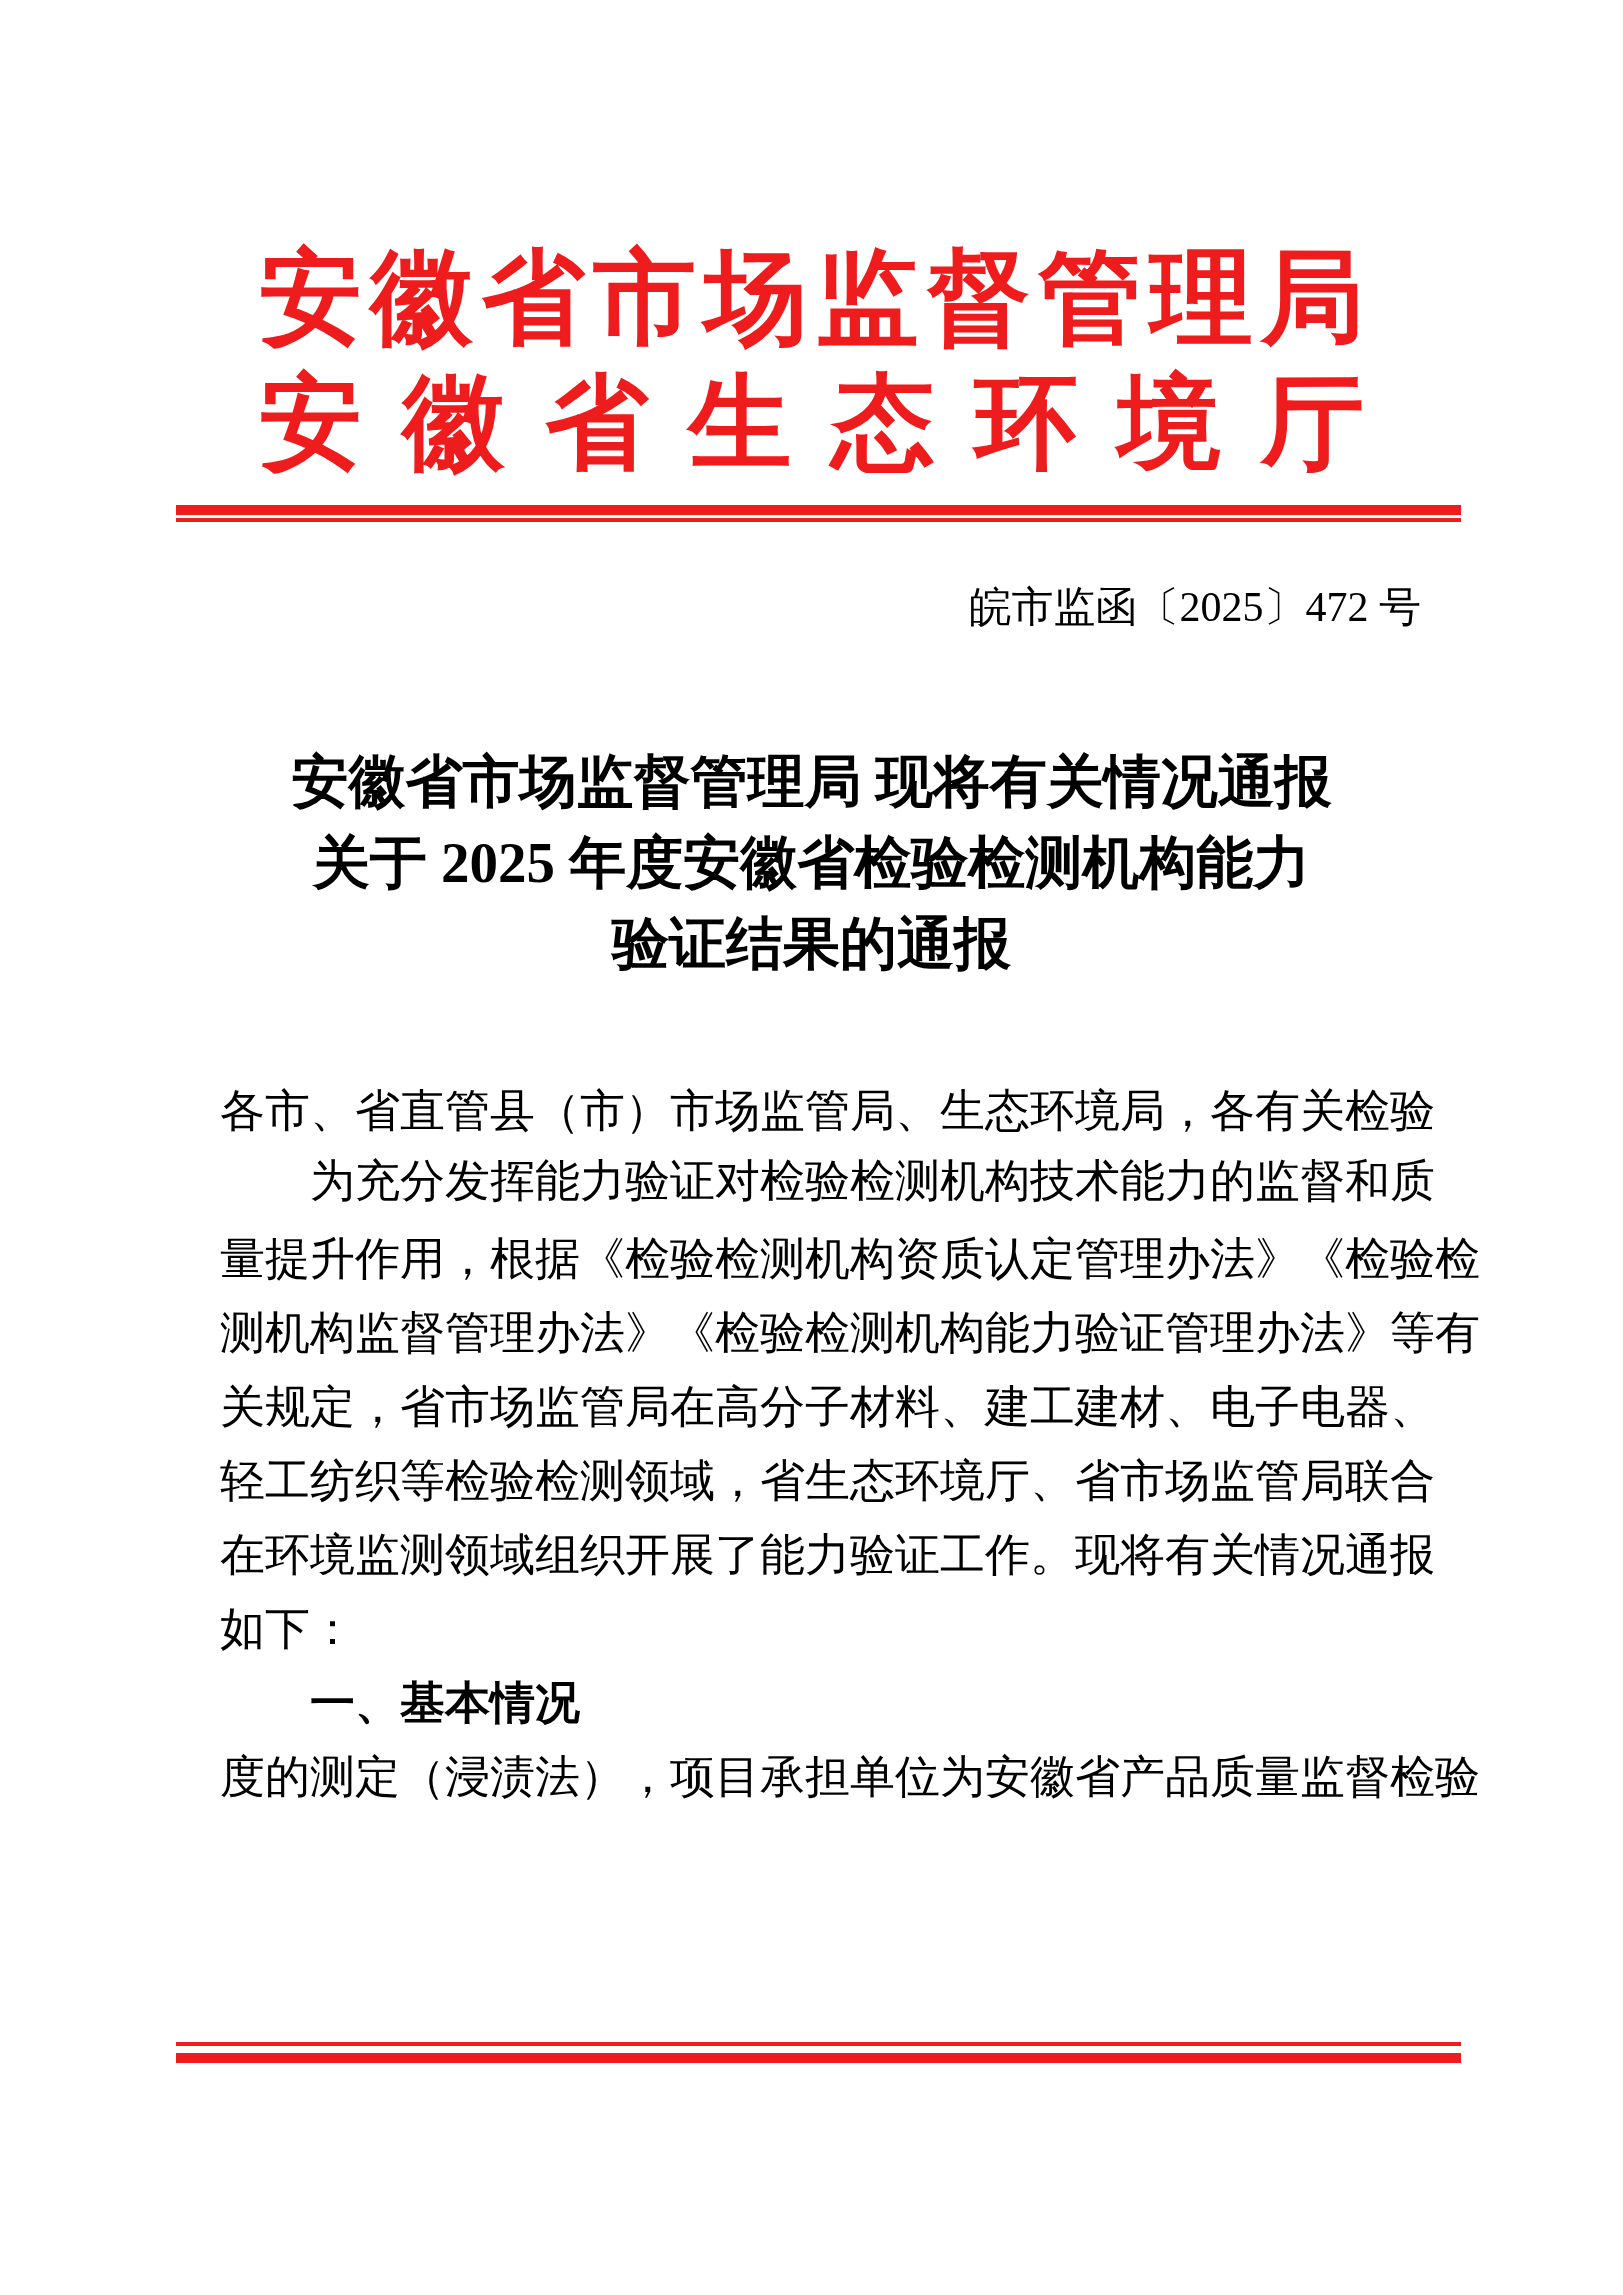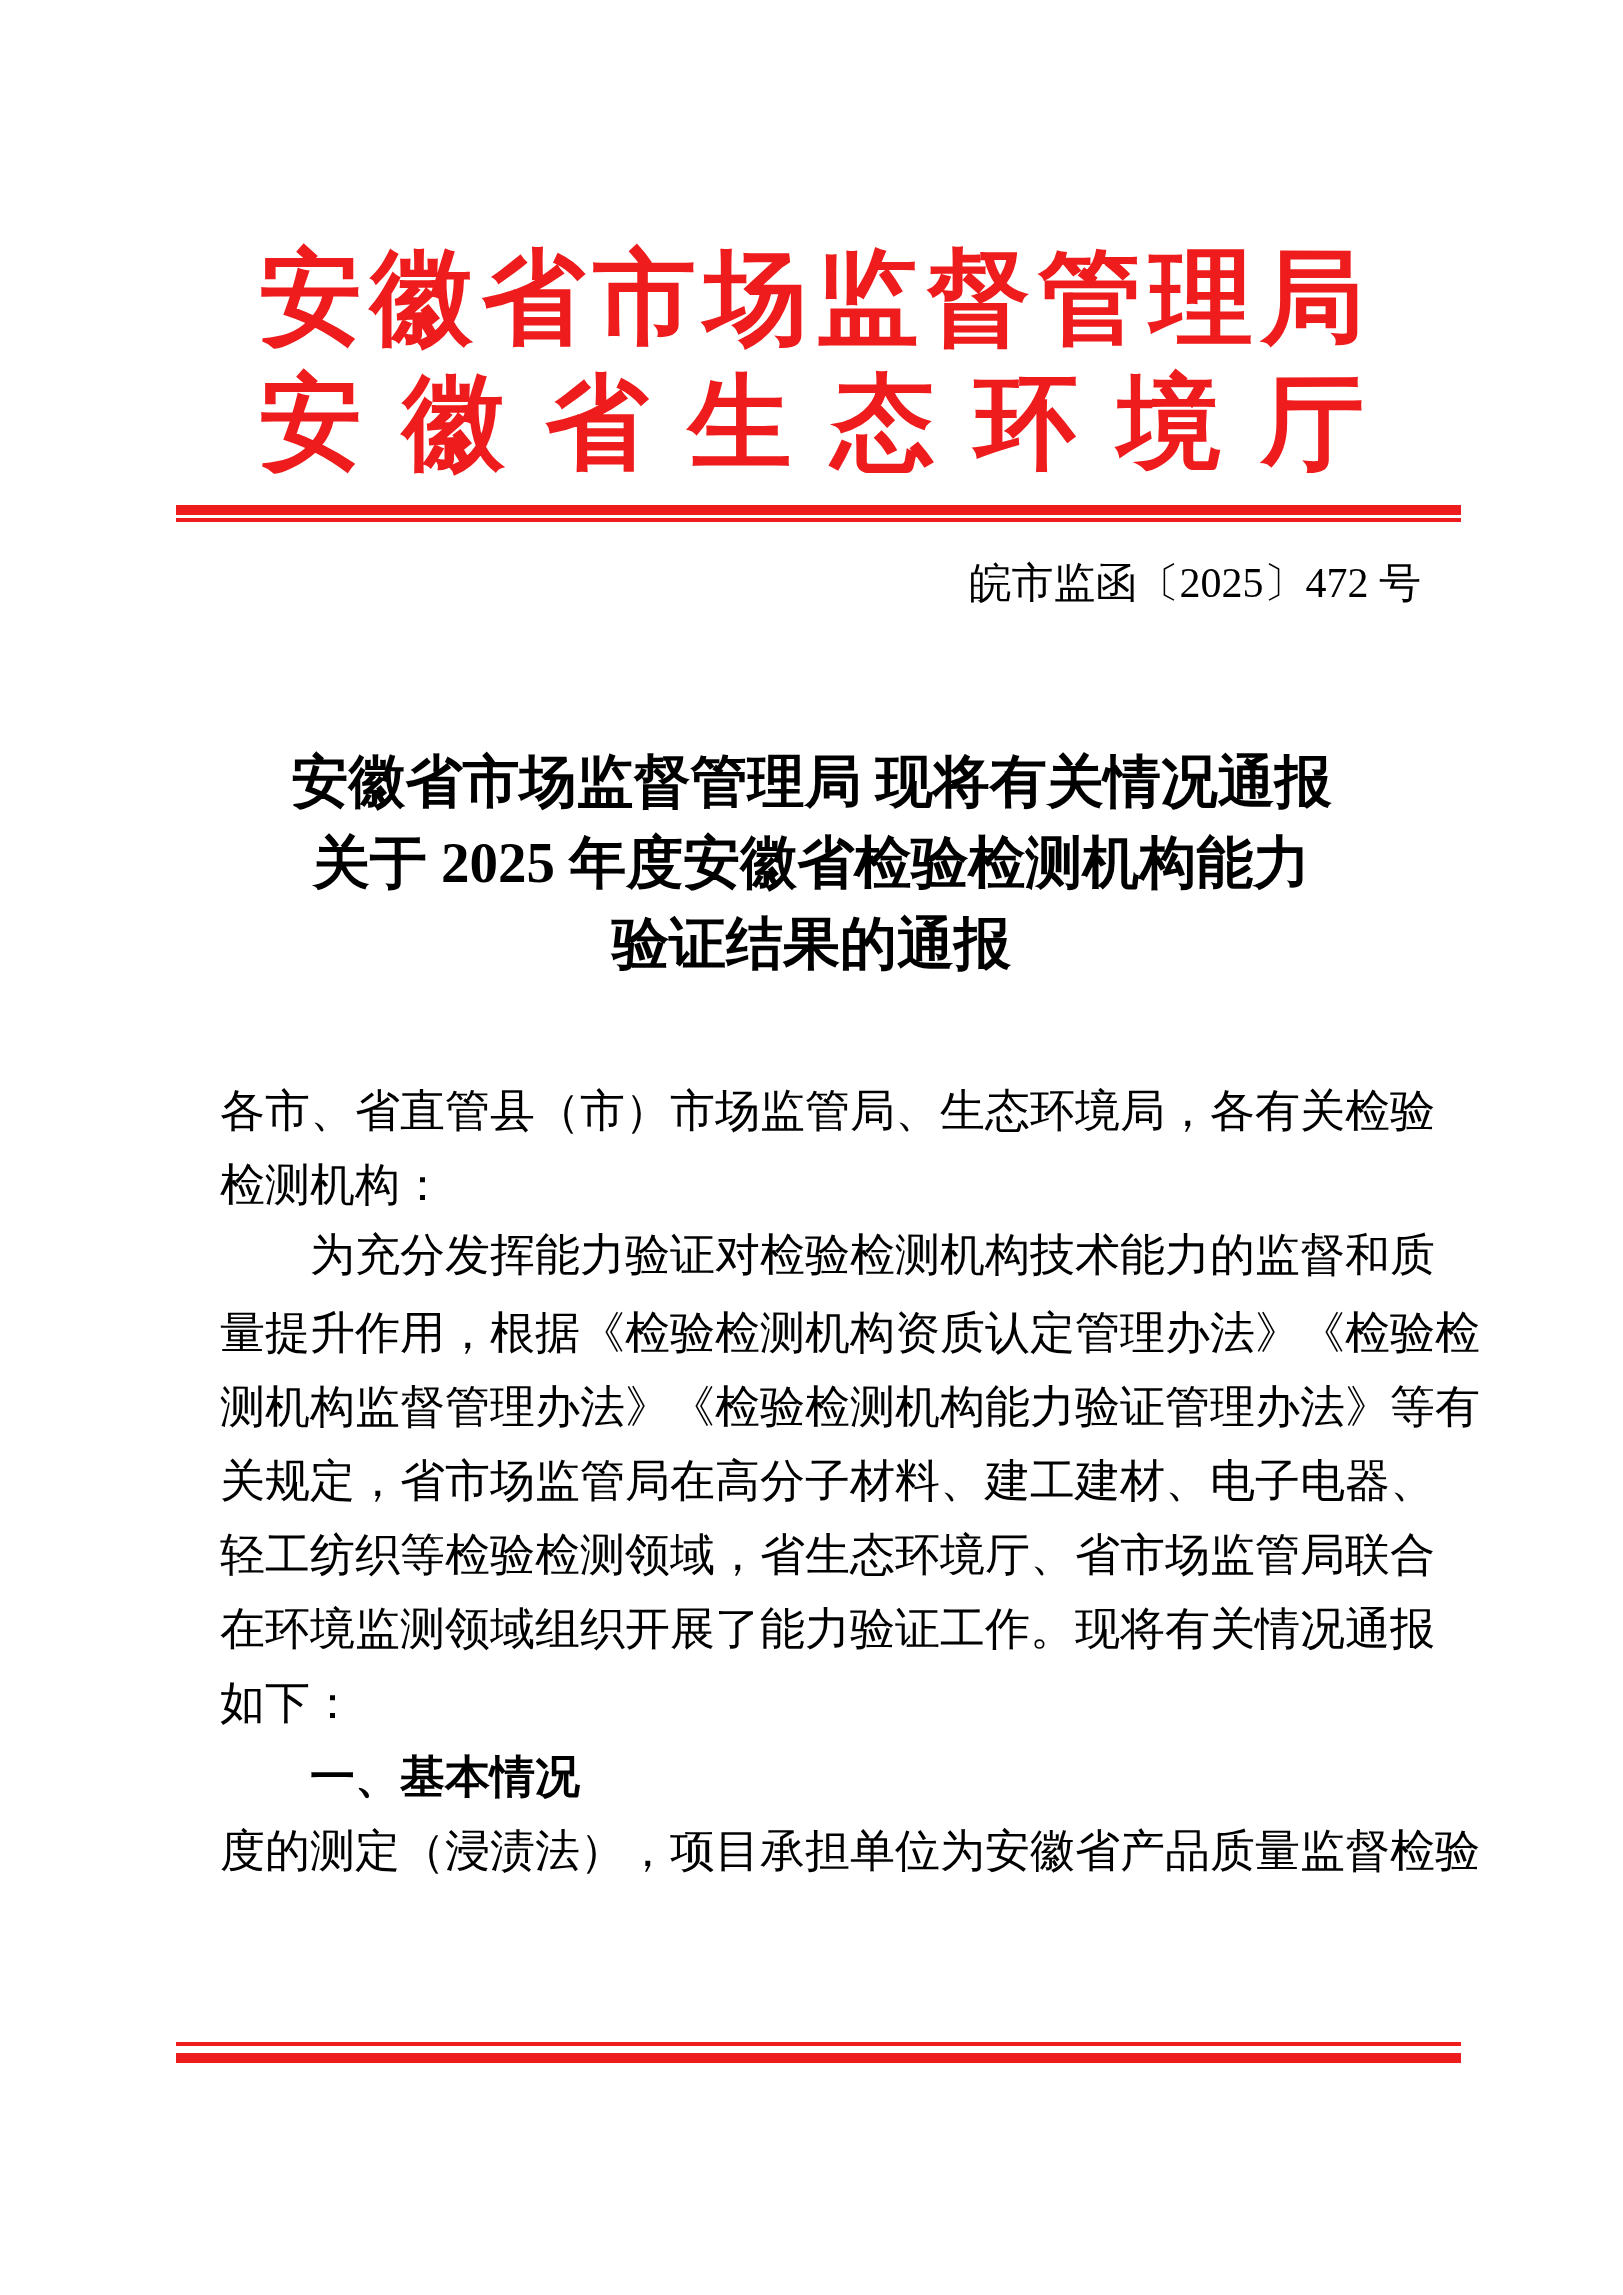--- a/index.html
+++ b/index.html
@@ -21,21 +21,21 @@
   
   .rule { position:absolute; left:176px; width:1285px; }
   .rule-top { top:505px; }
   .rule .bar-thick { height:9.7px; background:var(--red); }
   .rule .bar-thin  { height:4.1px;  background:var(--red); }
   .rule-top .bar-thin { margin-top:3.6px; }
   .rule-bottom { top:2042px; }
   .rule-bottom .bar-thick { margin-top:7.2px; }
   
   .doc-number {
-    position:absolute; left:220px; top:560px; width:1201px;
+    position:absolute; left:220px; top:584px; width:1201px;
     text-align:right; font-size:42px; line-height:47px; white-space:nowrap;
   }
   
   .title {
     position:absolute; left:211px; top:741px; width:1201px;
     text-align:center; font-weight:bold;
     font-size:57px; line-height:81px;
   }
   
   .body-text {
@@ -66,21 +66,20 @@
   <div class="doc-number">皖市监函〔2025〕472 号</div>
 
   <div class="title">
     <div>安徽省市场监督管理局 现将有关情况通报</div>
     <div>关于 2025 年度安徽省检验检测机构能力</div>
     <div>验证结果的通报</div>
   </div>
 
   <div class="body-text">
     <div class="b-line b-just">各市、省直管县（市）市场监管局、生态环境局，各有关检验</div>
-    <div class="b-line b-left">检测机构：</div>
     <div class="b-line b-just b-ind">为充分发挥能力验证对检验检测机构技术能力的监督和质</div>
     <div class="b-line b-just">量提升作用，根据《检验检测机构资质认定管理办法》《检验检</div>
     <div class="b-line b-just">测机构监督管理办法》《检验检测机构能力验证管理办法》等有</div>
     <div class="b-line b-just">关规定，省市场监管局在高分子材料、建工建材、电子电器、</div>
     <div class="b-line b-just">轻工纺织等检验检测领域，省生态环境厅、省市场监管局联合</div>
     <div class="b-line b-just">在环境监测领域组织开展了能力验证工作。现将有关情况通报</div>
     <div class="b-line b-left">如下：</div>
     <div class="b-line b-left b-ind b-head">一、基本情况</div>
     <div class="b-line b-just">度的测定（浸渍法），项目承担单位为安徽省产品质量监督检验</div>
   </div>

